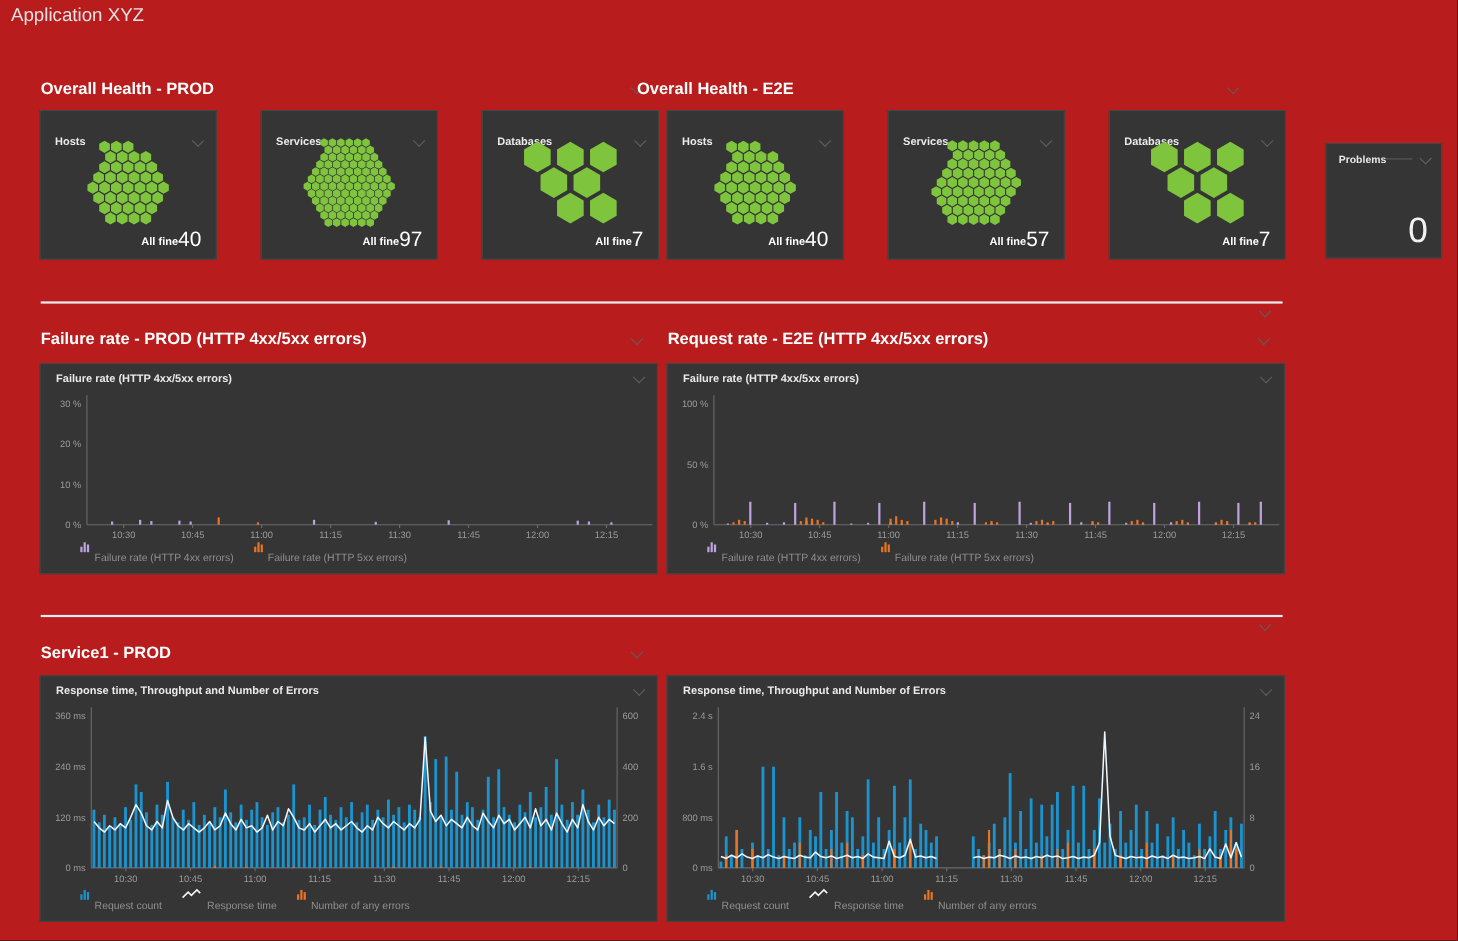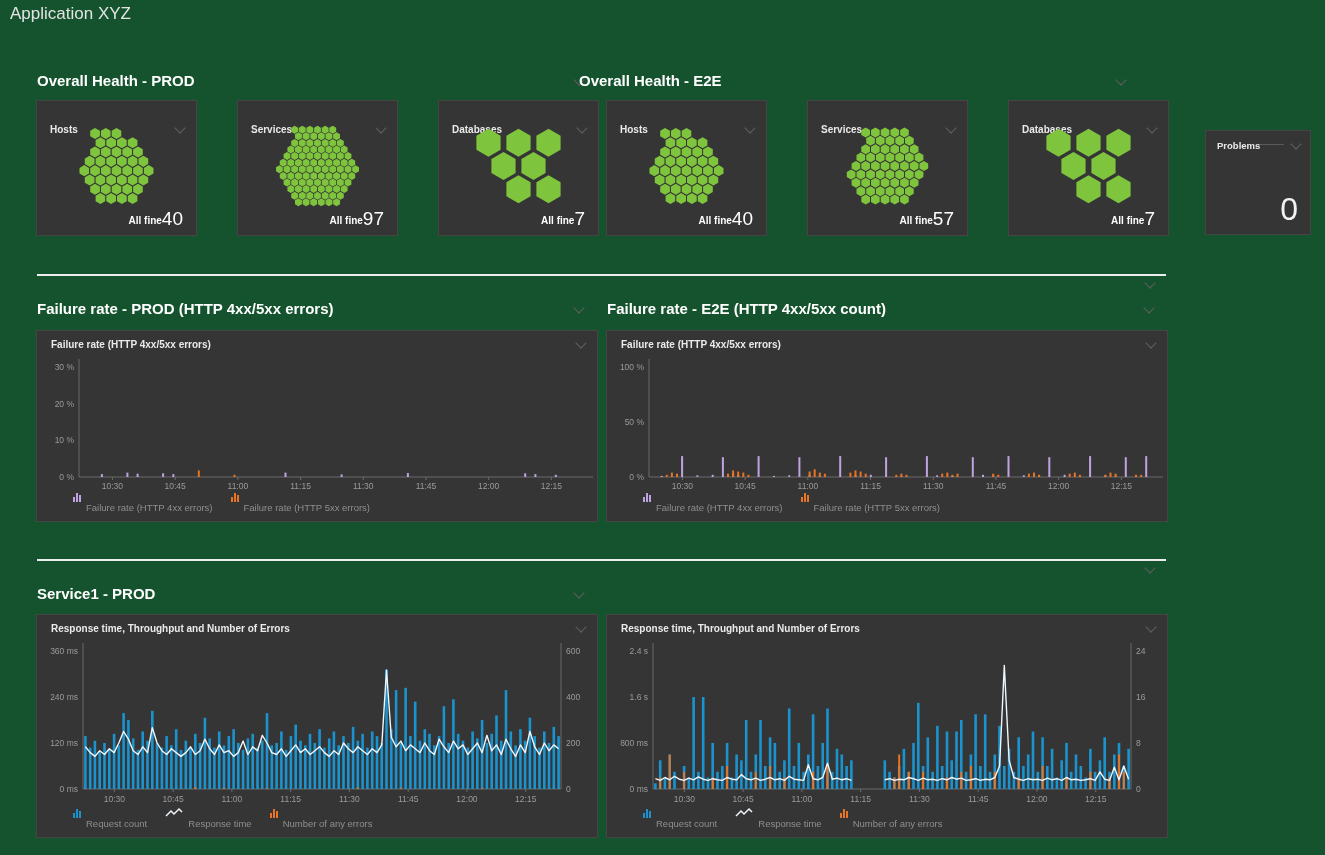--- a/index.html
+++ b/index.html
@@ -1,16 +1,16 @@
 <!DOCTYPE html>
 <html><head>
 <meta charset="utf-8">
 <style>
   html,body{margin:0;padding:0;background:#1a1a1a;}
-  .page{position:relative;width:1325px;height:855px;background:#14532d;overflow:hidden;
+  .page{position:relative;width:1325px;height:855px;background:#b91c1c;overflow:hidden;
         font-family:"Liberation Sans","DejaVu Sans",sans-serif;}
   .page-title{position:absolute;left:10px;top:4px;font-size:17px;font-weight:400;color:#e3e3e3;}
   .sec-header{position:absolute;display:flex;justify-content:space-between;align-items:center;height:20px;}
   .sec-title{font-size:15px;font-weight:700;color:#ffffff;}
   .chev{display:inline-block;width:7px;height:7px;border-right:1.5px solid #7d7d7d;
         border-bottom:1.5px solid #7d7d7d;transform:rotate(45deg);flex:0 0 auto;}
   .chev.dim{border-color:#5f5f5f;}
   .tile{position:absolute;background:#353535;border:1px solid #454545;box-sizing:border-box;}
   .tile-head{display:flex;justify-content:space-between;align-items:flex-start;padding:23px 12px 0 13px;}
   .tile-title{font-size:10px;font-weight:700;color:#eaeaea;}
@@ -376,21 +376,21 @@
   </div>
 
   <div class="divider" style="left:37px;top:274px;width:1129px"></div>
   <span class="chev dim divider-chev" style="left:1146px;top:279px"></span>
 
   <div class="sec-header" style="left:37px;top:298px;width:546px">
     <span class="sec-title">Failure rate - PROD (HTTP 4xx/5xx errors)</span>
     <span class="chev dim"></span>
   </div>
   <div class="sec-header" style="left:607px;top:298px;width:546px">
-    <span class="sec-title">Failure rate - E2E (HTTP 4xx/5xx count)</span>
+    <span class="sec-title">Request rate - E2E (HTTP 4xx/5xx errors)</span>
     <span class="chev dim"></span>
   </div>
 
   <div class="tile" style="left:36px;top:330px;width:562px;height:192px">
     <div class="tile-head" style="padding:8px 12px 0 14px">
         <span class="tile-title">Failure rate (HTTP 4xx/5xx errors)</span>
         <span class="chev dim"></span>
       </div>
     <svg class="chartsvg" width="562" height="192" viewBox="0 0 562 192">
         <line x1="42" y1="28" x2="42" y2="146" stroke="#6b6b6b" stroke-width="1"></line>

